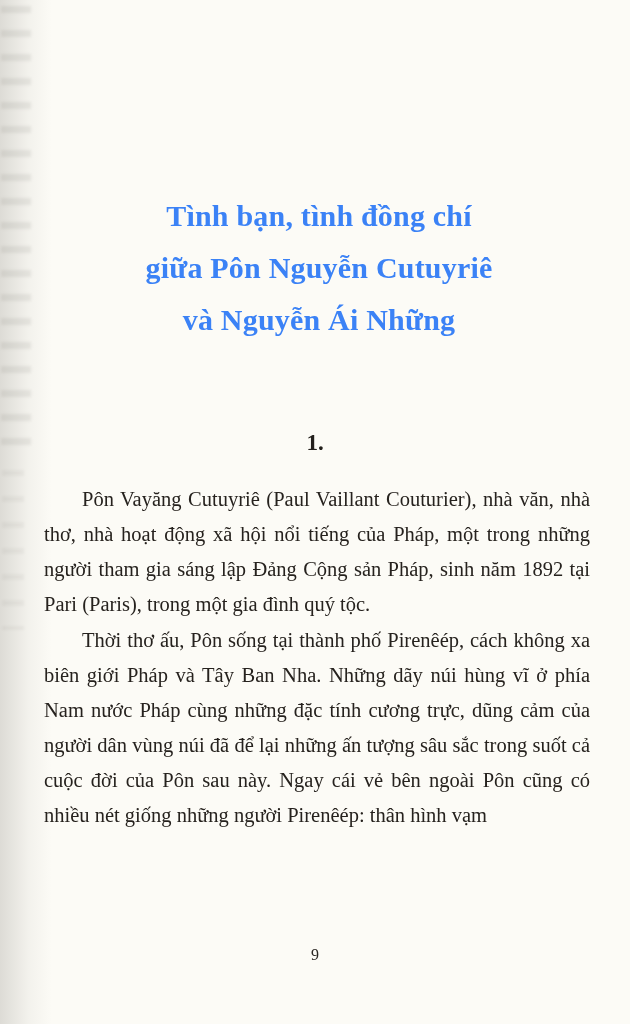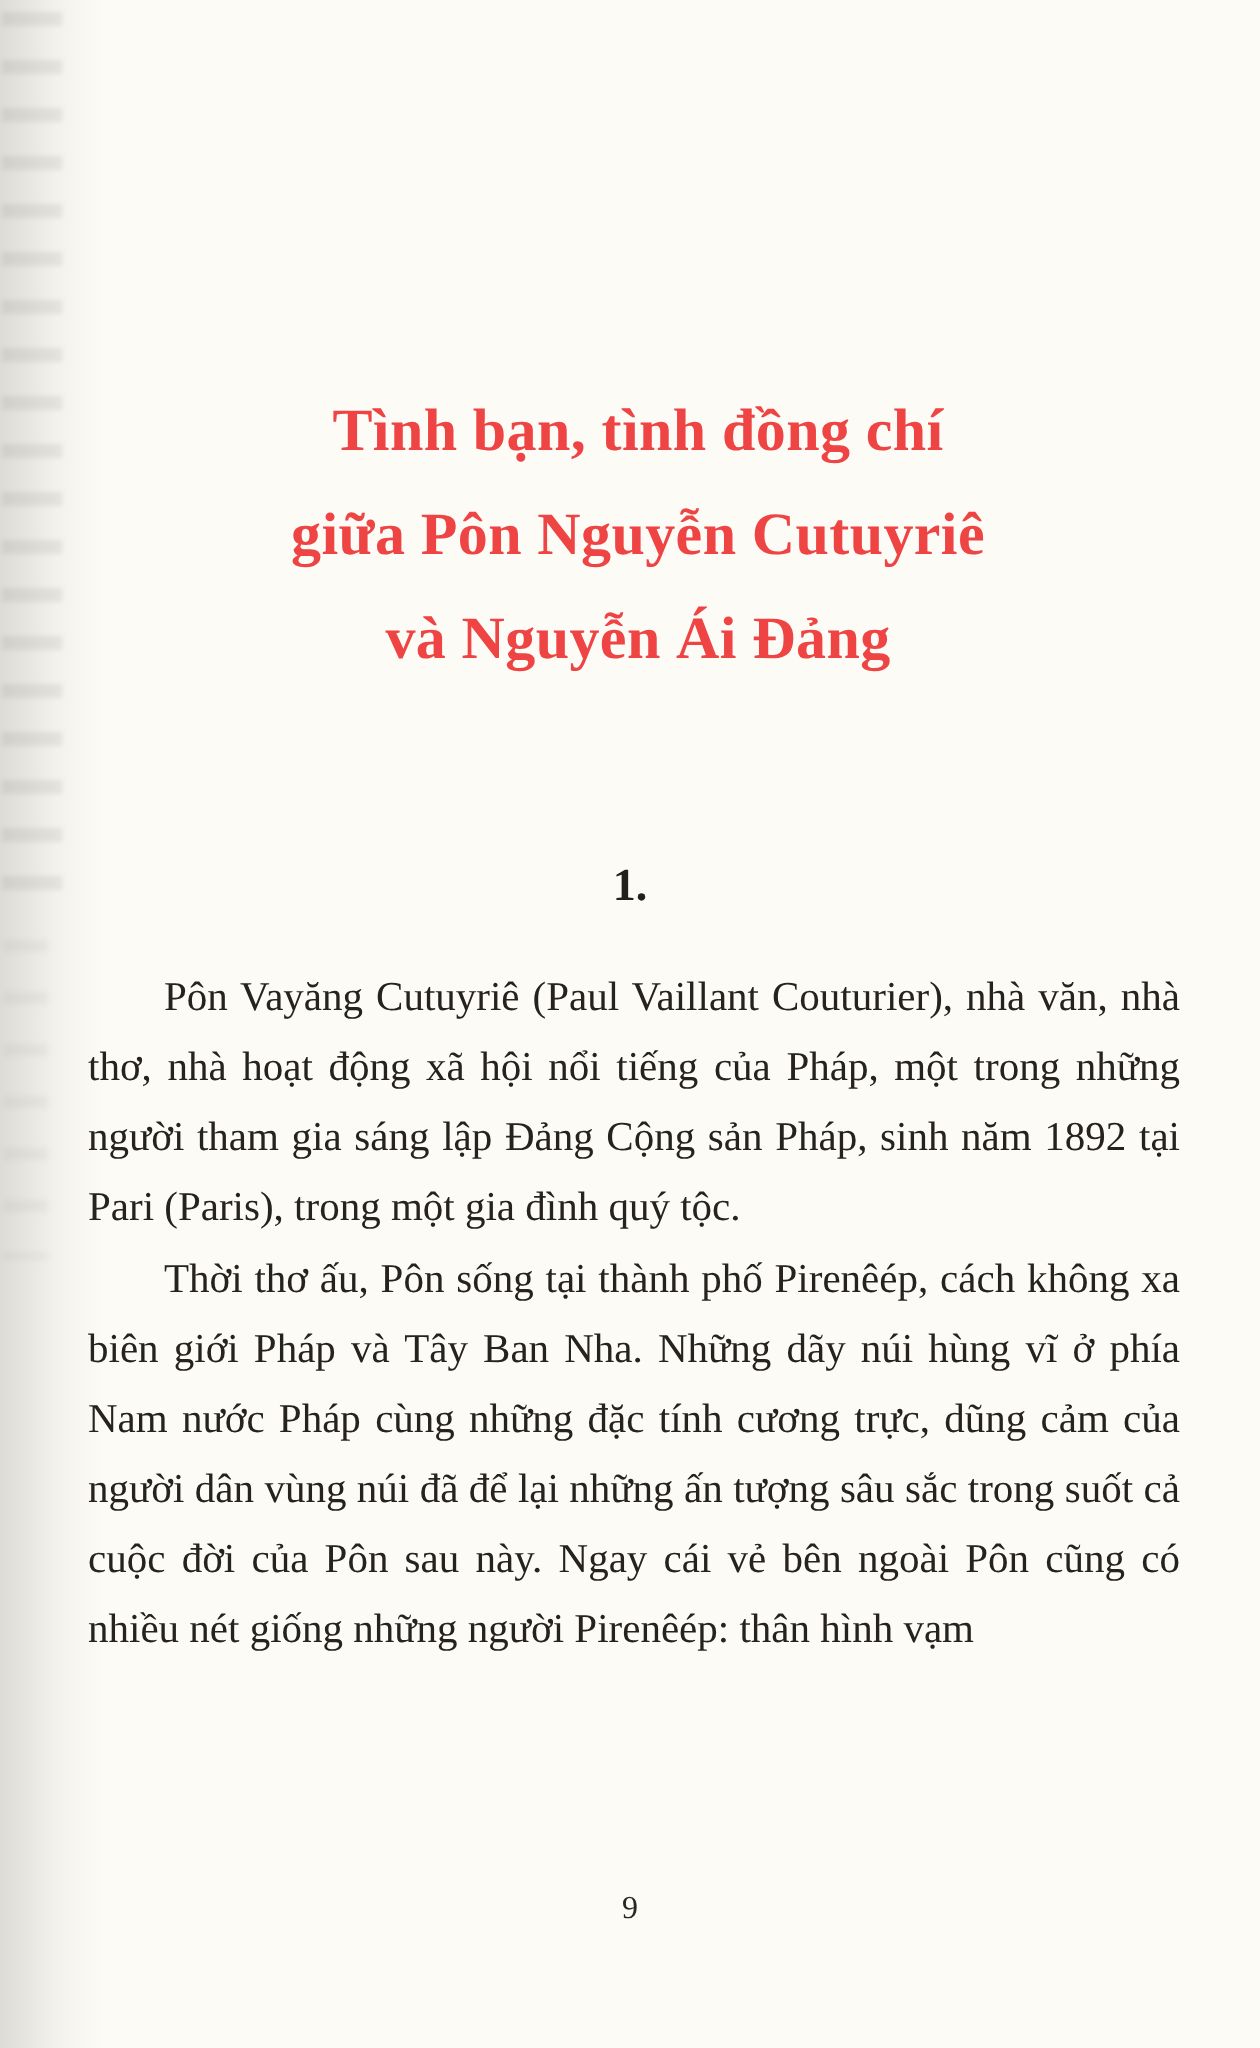--- a/index.html
+++ b/index.html
@@ -52,21 +52,21 @@
     opacity: 0.45;
     pointer-events: none;
   }
   .chapter-title {
     margin: 190px 52px 0 60px;
     text-align: center;
     font-size: 30px;
     font-weight: 700;
     line-height: 52px;
     letter-spacing: 0.2px;
-    color: #ef4444;
+    color: #3b82f6;
   }
   .section-number {
     margin-top: 84px;
     text-align: center;
     font-size: 23px;
     font-weight: 700;
     color: #23201c;
   }
   .body-text {
     margin: 26px 40px 0 44px;
@@ -97,21 +97,21 @@
 
 <div class="page">
 
   <div class="spine-shadow"></div>
   <div class="bleed-through"></div>
   <div class="bleed-through-low"></div>
 
   <div class="chapter-title">
     <div>Tình bạn, tình đồng chí</div>
     <div>giữa Pôn Nguyễn Cutuyriê</div>
-    <div>và Nguyễn Ái Đảng</div>
+    <div>và Nguyễn Ái Những</div>
   </div>
 
   <div class="section-number">1.</div>
 
   <div class="body-text">
     <p>Pôn Vayăng Cutuyriê (Paul Vaillant Couturier), nhà văn, nhà thơ, nhà hoạt động xã hội nổi tiếng của Pháp, một trong những người tham gia sáng lập Đảng Cộng sản Pháp, sinh năm 1892 tại Pari (Paris), trong một gia đình quý tộc.</p>
     <p>Thời thơ ấu, Pôn sống tại thành phố Pirenêép, cách không xa biên giới Pháp và Tây Ban Nha. Những dãy núi hùng vĩ ở phía Nam nước Pháp cùng những đặc tính cương trực, dũng cảm của người dân vùng núi đã để lại những ấn tượng sâu sắc trong suốt cả cuộc đời của Pôn sau này. Ngay cái vẻ bên ngoài Pôn cũng có nhiều nét giống những người Pirenêép: thân hình vạm</p>
   </div>
 
   <div class="page-number">9</div>

